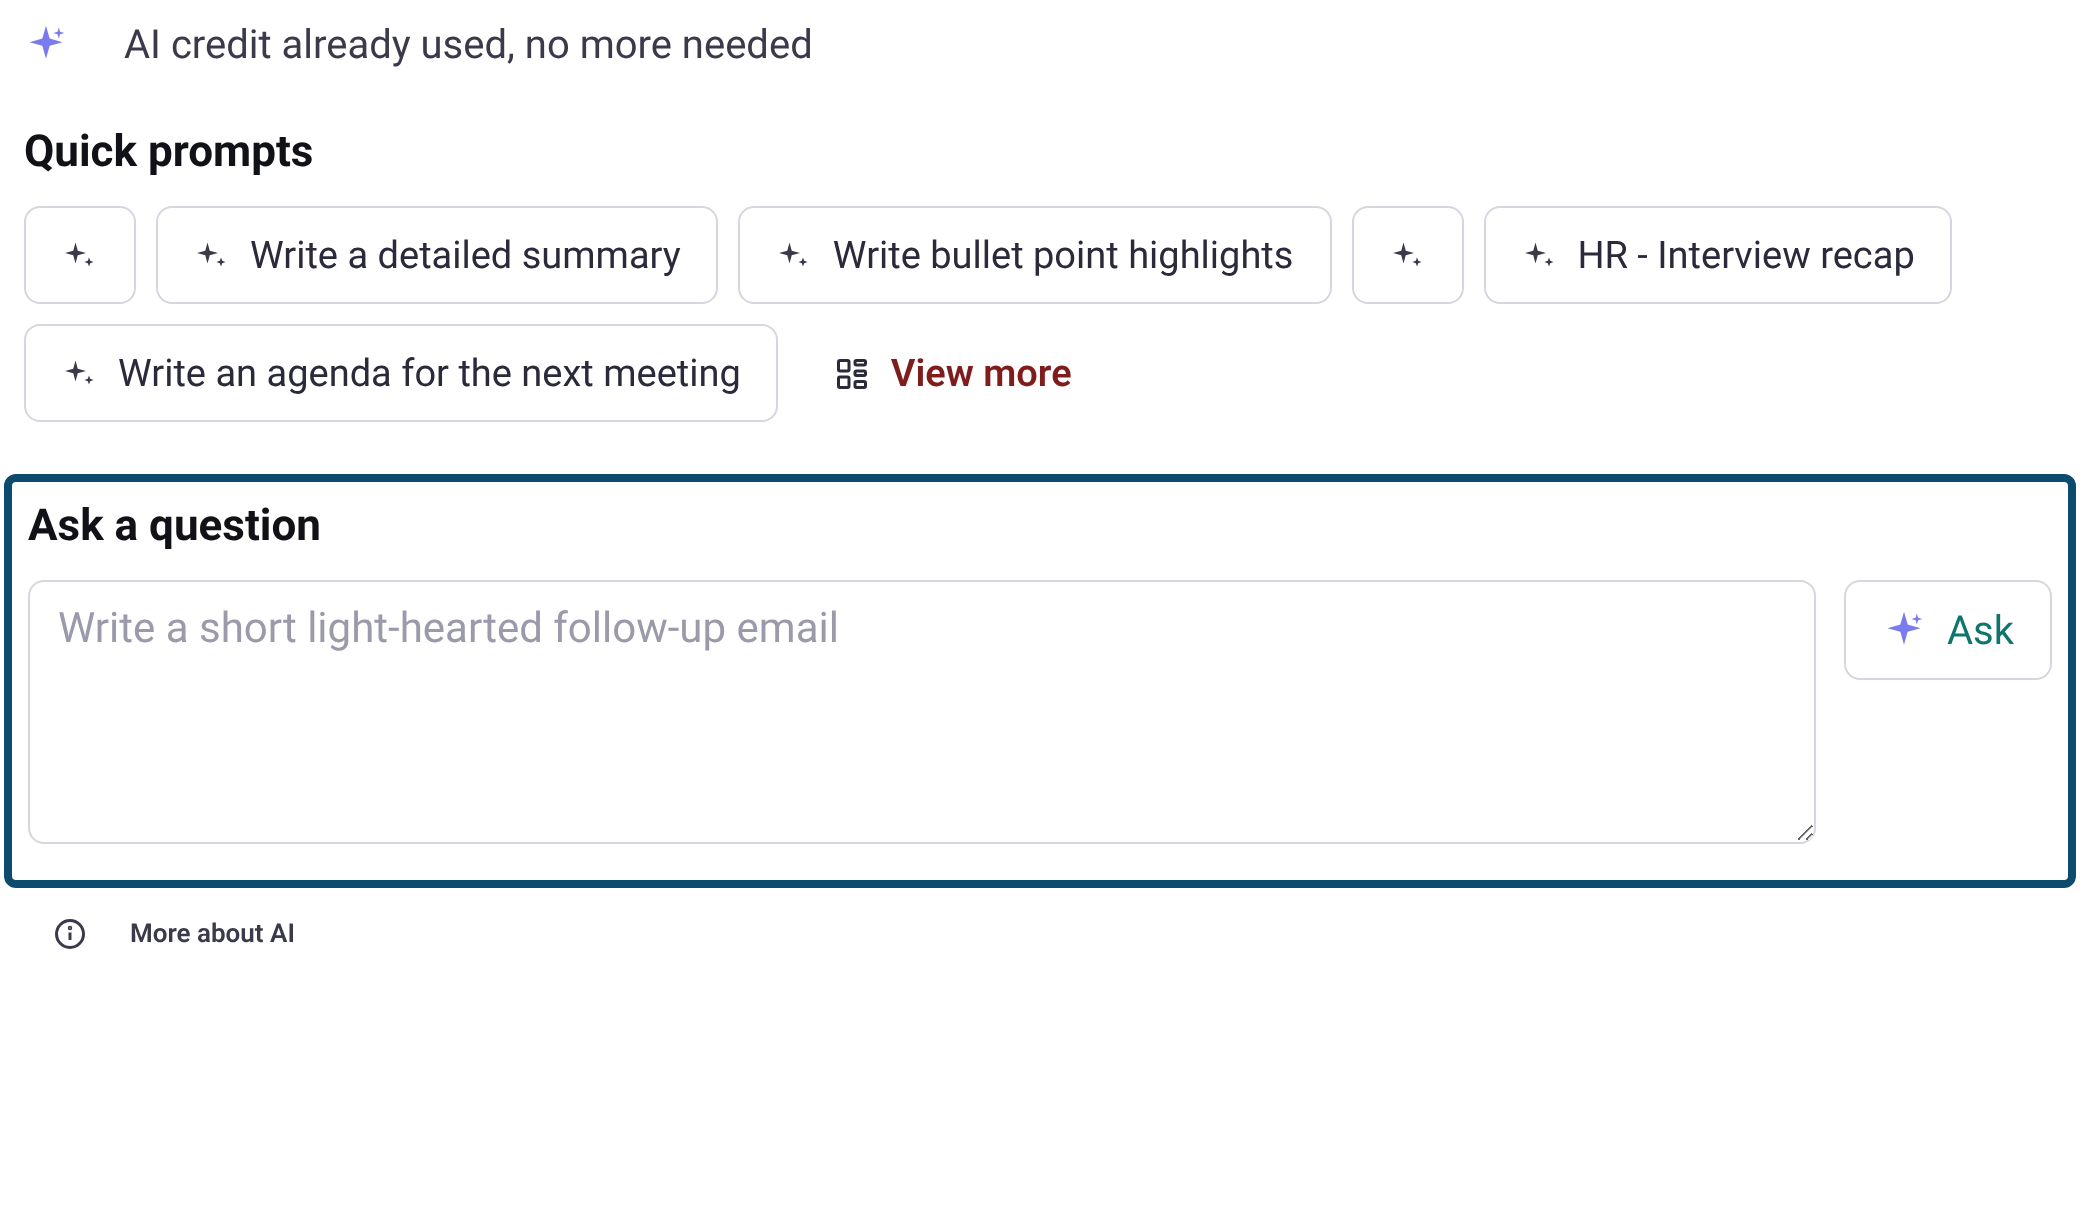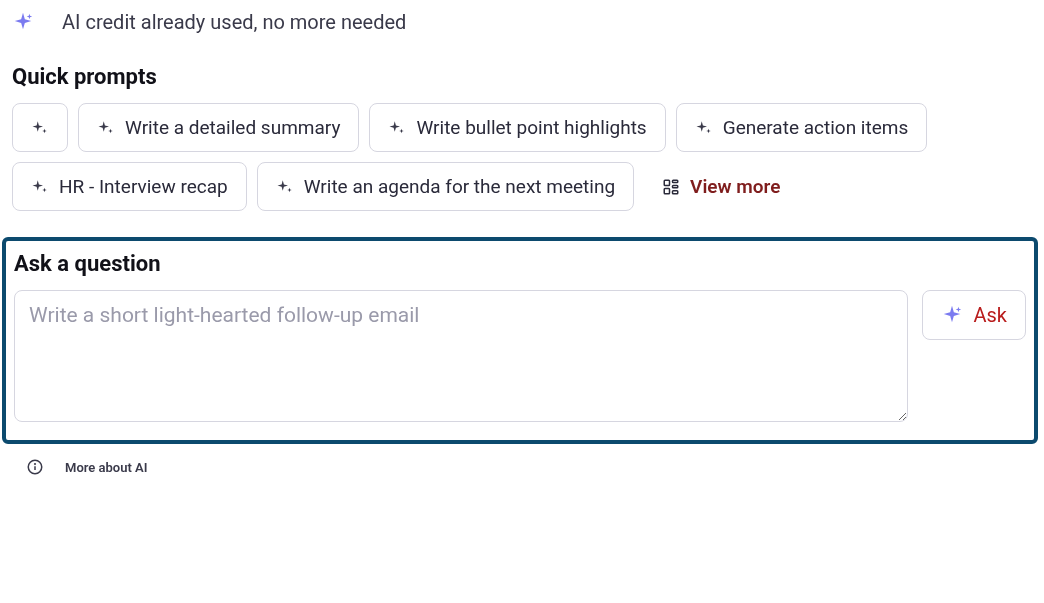--- a/index.html
+++ b/index.html
@@ -122,21 +122,21 @@
     }
     .ask-button {
       display: inline-flex;
       align-items: center;
       gap: 10px;
       padding: 12px 18px;
       border: 1px solid #d6d6e0;
       border-radius: 8px;
       background: #ffffff;
       font-size: 20px;
-      color: #b91c1c;
+      color: #0f766e;
       cursor: pointer;
       font-family: inherit;
     }
     .more-link {
       display: inline-flex;
       align-items: center;
       gap: 21px;
       font-size: 13px;
       font-weight: 600;
       color: #3a3a4a;
@@ -200,21 +200,20 @@
     <span>Write bullet point highlights</span>
   </button>
 
   <button class="prompt-button">
     <span class="sparkle-icon sparkle-small">
       <svg viewBox="0 0 24 24" fill="none">
           <path d="M9 3 L10.5 8.5 L16 10 L10.5 11.5 L9 17 L7.5 11.5 L2 10 L7.5 8.5 Z" fill="#3a3a4a"></path>
           <path d="M18 13 L18.8 15.2 L21 16 L18.8 16.8 L18 19 L17.2 16.8 L15 16 L17.2 15.2 Z" fill="#3a3a4a"></path>
         </svg>
     </span>
-    <span>Generate action items</span>
   </button>
 
   <button class="prompt-button">
     <span class="sparkle-icon sparkle-small">
       <svg viewBox="0 0 24 24" fill="none">
           <path d="M9 3 L10.5 8.5 L16 10 L10.5 11.5 L9 17 L7.5 11.5 L2 10 L7.5 8.5 Z" fill="#3a3a4a"></path>
           <path d="M18 13 L18.8 15.2 L21 16 L18.8 16.8 L18 19 L17.2 16.8 L15 16 L17.2 15.2 Z" fill="#3a3a4a"></path>
         </svg>
     </span>
     <span>HR - Interview recap</span>

